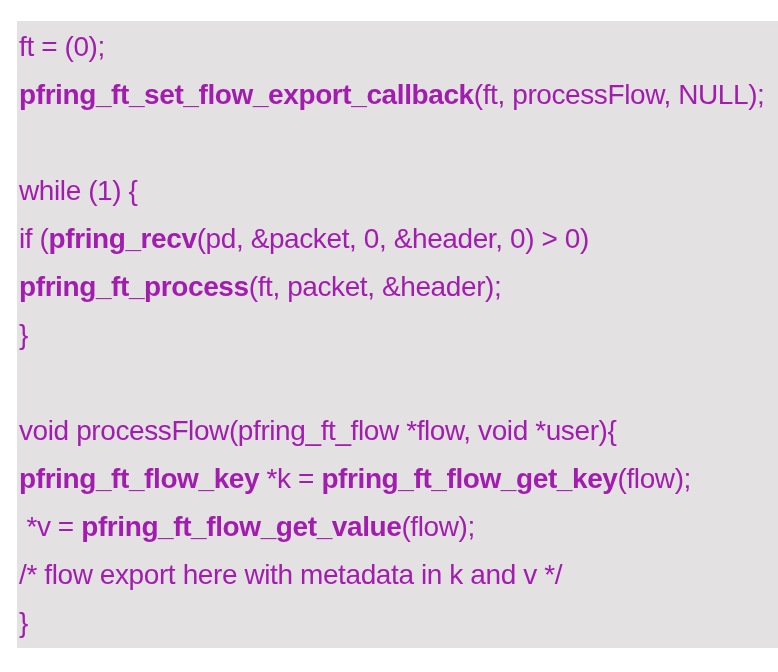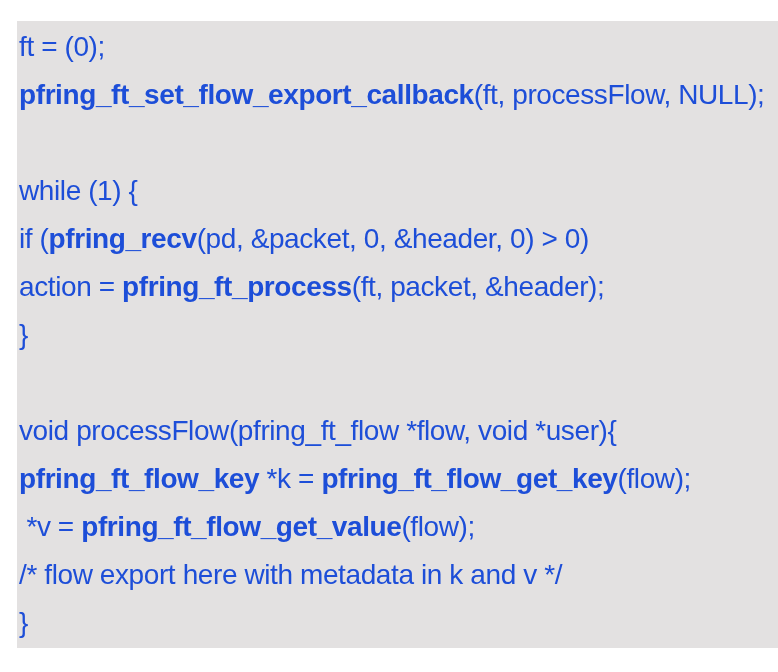--- a/index.html
+++ b/index.html
@@ -29,27 +29,27 @@
     letter-spacing: -0.4px;
     line-height: 48px;
   }
   .code-line .tok-bold {
     font-weight: 700;
   }
 </style>
 </head>
 <body style="background: rgb(255, 255, 255);">
 
-<div class="code-block" id="code-block" style="background: rgb(227, 225, 225); color: #1d4ed8;">
+<div class="code-block" id="code-block" style="background: rgb(227, 225, 225); color: #a21caf;">
     <div class="code-line"><span class="tok">ft = </span><span class="tok">(0);</span></div>
     <div class="code-line"><span class="tok-bold">pfring_ft_set_flow_export_callback</span><span class="tok">(ft, processFlow, NULL);</span></div>
     <div class="code-line"></div>
     <div class="code-line"><span class="tok">while (1) {</span></div>
     <div class="code-line"><span class="tok">if (</span><span class="tok-bold">pfring_recv</span><span class="tok">(pd, &amp;packet, 0, &amp;header, 0) &gt; 0)</span></div>
-    <div class="code-line"><span class="tok">action = </span><span class="tok-bold">pfring_ft_process</span><span class="tok">(ft, packet, &amp;header);</span></div>
+    <div class="code-line"><span class="tok-bold">pfring_ft_process</span><span class="tok">(ft, packet, &amp;header);</span></div>
     <div class="code-line"><span class="tok">}</span></div>
     <div class="code-line"></div>
     <div class="code-line"><span class="tok">void processFlow(pfring_ft_flow *flow, void *user){</span></div>
     <div class="code-line"><span class="tok-bold">pfring_ft_flow_key</span><span class="tok"> *k = </span><span class="tok-bold">pfring_ft_flow_get_key</span><span class="tok">(flow);</span></div>
     <div class="code-line"><span class="tok"> *v = </span><span class="tok-bold">pfring_ft_flow_get_value</span><span class="tok">(flow);</span></div>
     <div class="code-line"><span class="tok">/* flow export here with metadata in k and v */</span></div>
     <div class="code-line"><span class="tok">}</span></div>
   </div>
 
 </body></html>

